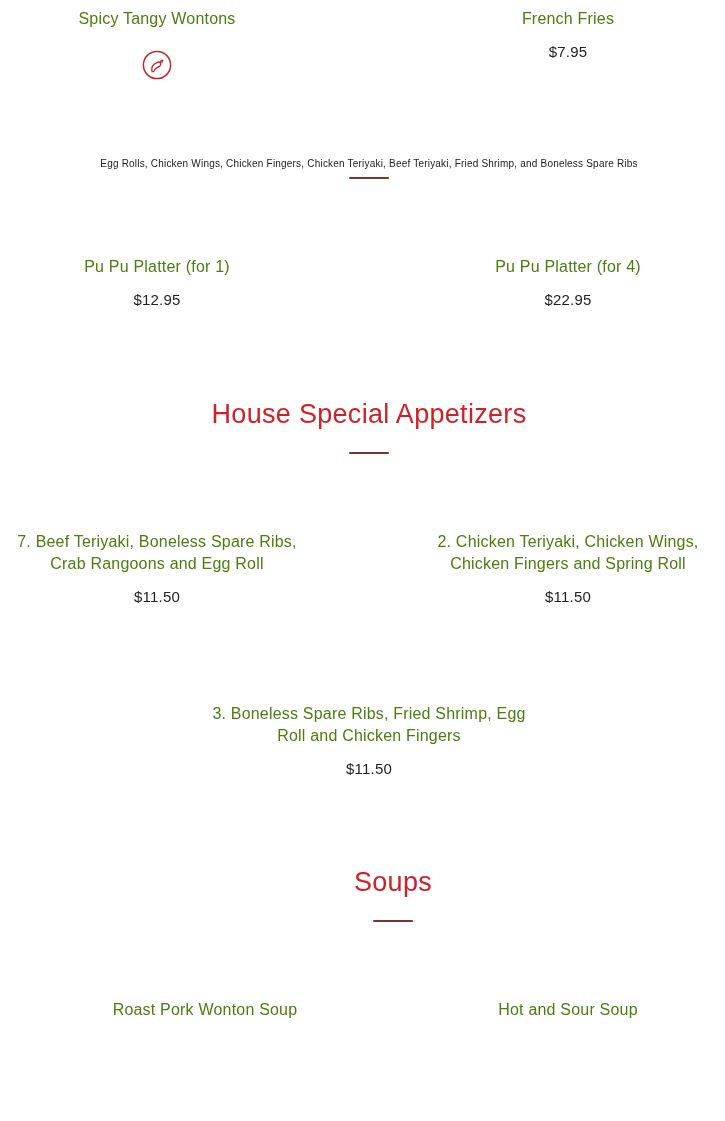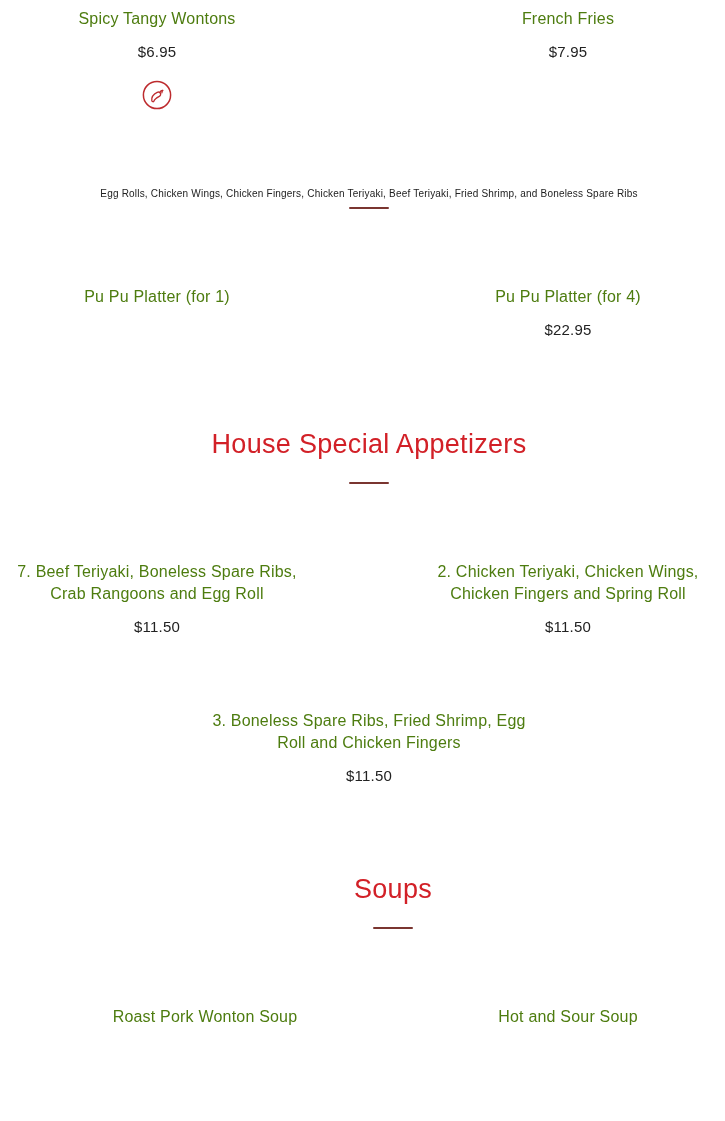--- a/index.html
+++ b/index.html
@@ -51,33 +51,32 @@
   .divider {
     width: 40px; height: 2px;
     background: #7a3530;
     margin: 20px auto 0;
     border-radius: 1px;
   }
   .divider.after-desc { margin-top: 2px; }
 
   .section { margin-top: 0; }
   .section .items-row { margin-top: 77px; }
-  .section .items-row + .items-row { margin-top: 75px; }
+  .section .items-row + .items-row { margin-top: 98px; }
   .section-pu-pu-platter { margin-top: 72px; }
   .section-house-special-appetizers { margin-top: 88px; }
   .section-soups { margin-top: 87px; padding-left: 48px; }
 </style>
 </head>
 <body>
 
 <div class="menu">
   <div class="items-row" id="top-row">
       <div class="menu-item">
     <div class="item-name">Spicy Tangy Wontons</div>
-    <div class="item-price">$6.95</div>
   <div class="spicy-wrap">
     <svg width="30" height="30" viewBox="0 0 30 30" aria-hidden="true">
       <circle cx="15" cy="15" r="13.6" fill="none" stroke="#bd2b2e" stroke-width="1.5"></circle>
       <path d="M9.8 20.6 C9.4 17.6 11.6 14.2 15.2 12.4 C16.4 11.8 17.8 12.2 18.4 13.3 C19 14.4 18.5 15.7 17.3 16.3 C13.9 18 12.2 19.9 11.8 21.4 C11.6 22.1 10 21.8 9.8 20.6 Z" fill="none" stroke="#bd2b2e" stroke-width="1.3" stroke-linejoin="round"></path>
       <path d="M17.9 12.6 C18.2 11.2 19.4 10.2 20.9 10.3 C20.1 11.1 19.8 11.9 19.9 12.9" fill="none" stroke="#bd2b2e" stroke-width="1.3" stroke-linecap="round" stroke-linejoin="round"></path>
     </svg>
   </div>
       </div>
       <div class="menu-item">
     <div class="item-name">French Fries</div>
@@ -86,20 +85,21 @@
     </div>
   <div id="sections">
       <div class="section section-pu-pu-platter">
     <div class="section-head">
       <div class="section-desc">Egg Rolls, Chicken Wings, Chicken Fingers, Chicken Teriyaki, Beef Teriyaki, Fried Shrimp, and Boneless Spare Ribs</div>
       <div class="divider after-desc"></div>
     </div>
   <div class="items-row">
           <div class="menu-item">
     <div class="item-name">Pu Pu Platter (for 1)</div>
+    <div class="item-price">$12.95</div>
   </div>
           <div class="menu-item">
     <div class="item-name">Pu Pu Platter (for 4)</div>
     <div class="item-price">$22.95</div>
   </div>
         </div>
       </div>
       <div class="section section-house-special-appetizers">
     <div class="section-head">
       <div class="section-title">House Special Appetizers</div>

